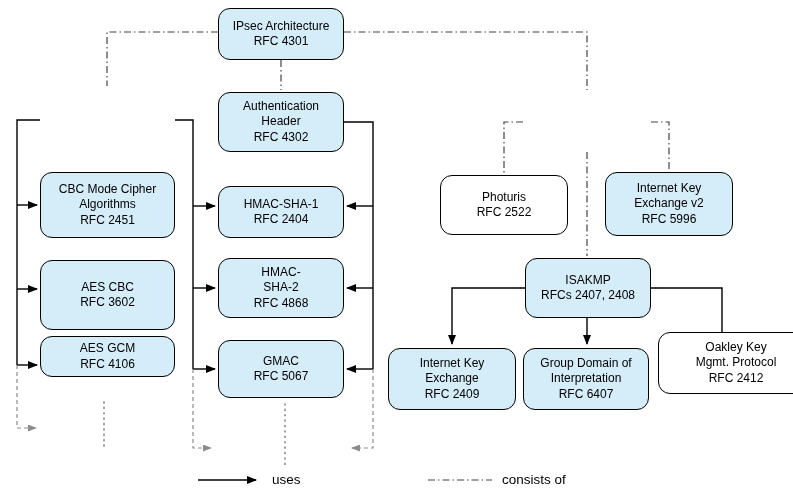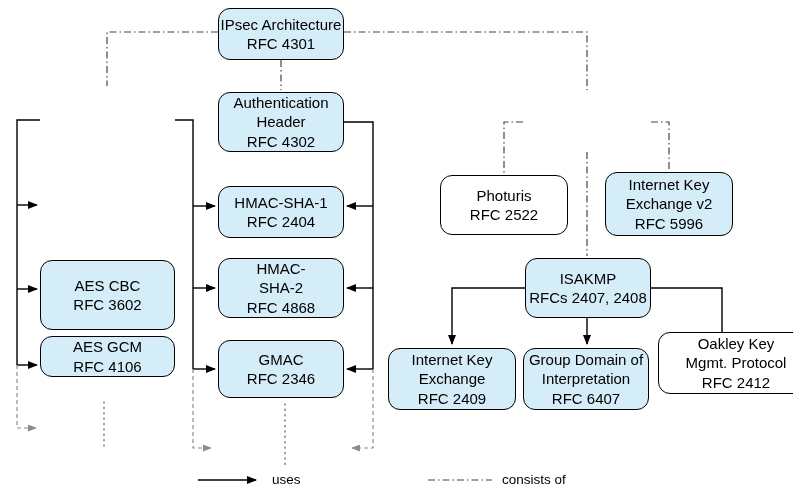--- a/index.html
+++ b/index.html
@@ -21,21 +21,21 @@
     overflow:hidden;
   }
   svg.wires{position:absolute;left:0;top:0;}
   .node{
     position:absolute;
     box-sizing:border-box;
     border:1.5px solid var(--border);
     border-radius:12px;
     display:flex;align-items:center;justify-content:center;
     text-align:center;
-    font-size:15px;line-height:1.28;
+    font-size:12px;line-height:1.28;
   }
   .node.blue{background:var(--blue);}
   .node.white{background:var(--white);}
   .lbl{white-space:pre-line;}
   .legend-label{
     position:absolute;
     font-size:13.5px;line-height:1.2;
   }
   path.dashdot{stroke:var(--consists);stroke-width:1.2;fill:none;stroke-dasharray:7 3 1.5 3;}
   path.uses{stroke:var(--uses);stroke-width:1.4;fill:none;}
@@ -95,20 +95,25 @@
       <path class="cont" marker-end="url(#arrG)" d="M373 369 V448 H352"></path>
       <path class="dots" d="M104 402 V450"></path>
       <path class="dots" d="M285 404 V466"></path>
     </g>
   </svg>
 
   <div class="node blue" style="left:218px;top:8px;width:126px;height:52px">
       <span class="lbl">IPsec Architecture
 RFC 4301</span>
     </div>
+  <div class="node blue" style="left:40px;top:172px;width:135px;height:66px">
+      <span class="lbl">CBC Mode Cipher
+Algorithms
+RFC 2451</span>
+    </div>
   <div class="node blue" style="left:40px;top:260px;width:135px;height:70px">
       <span class="lbl">AES CBC
 RFC 3602</span>
     </div>
   <div class="node blue" style="left:40px;top:336px;width:135px;height:41px">
       <span class="lbl">AES GCM
 RFC 4106</span>
     </div>
   <div class="node blue" style="left:218px;top:92px;width:126px;height:60px">
       <span class="lbl">Authentication
@@ -119,21 +124,21 @@
       <span class="lbl">HMAC-SHA-1
 RFC 2404</span>
     </div>
   <div class="node blue" style="left:218px;top:258px;width:126px;height:60px">
       <span class="lbl">HMAC-
 SHA-2
 RFC 4868</span>
     </div>
   <div class="node blue" style="left:218px;top:340px;width:126px;height:58px">
       <span class="lbl">GMAC
-RFC 2346</span>
+RFC 5067</span>
     </div>
   <div class="node white" style="left:440px;top:175px;width:128px;height:60px">
       <span class="lbl">Photuris
 RFC 2522</span>
     </div>
   <div class="node blue" style="left:605px;top:172px;width:128px;height:64px">
       <span class="lbl">Internet Key
 Exchange v2
 RFC 5996</span>
     </div>

